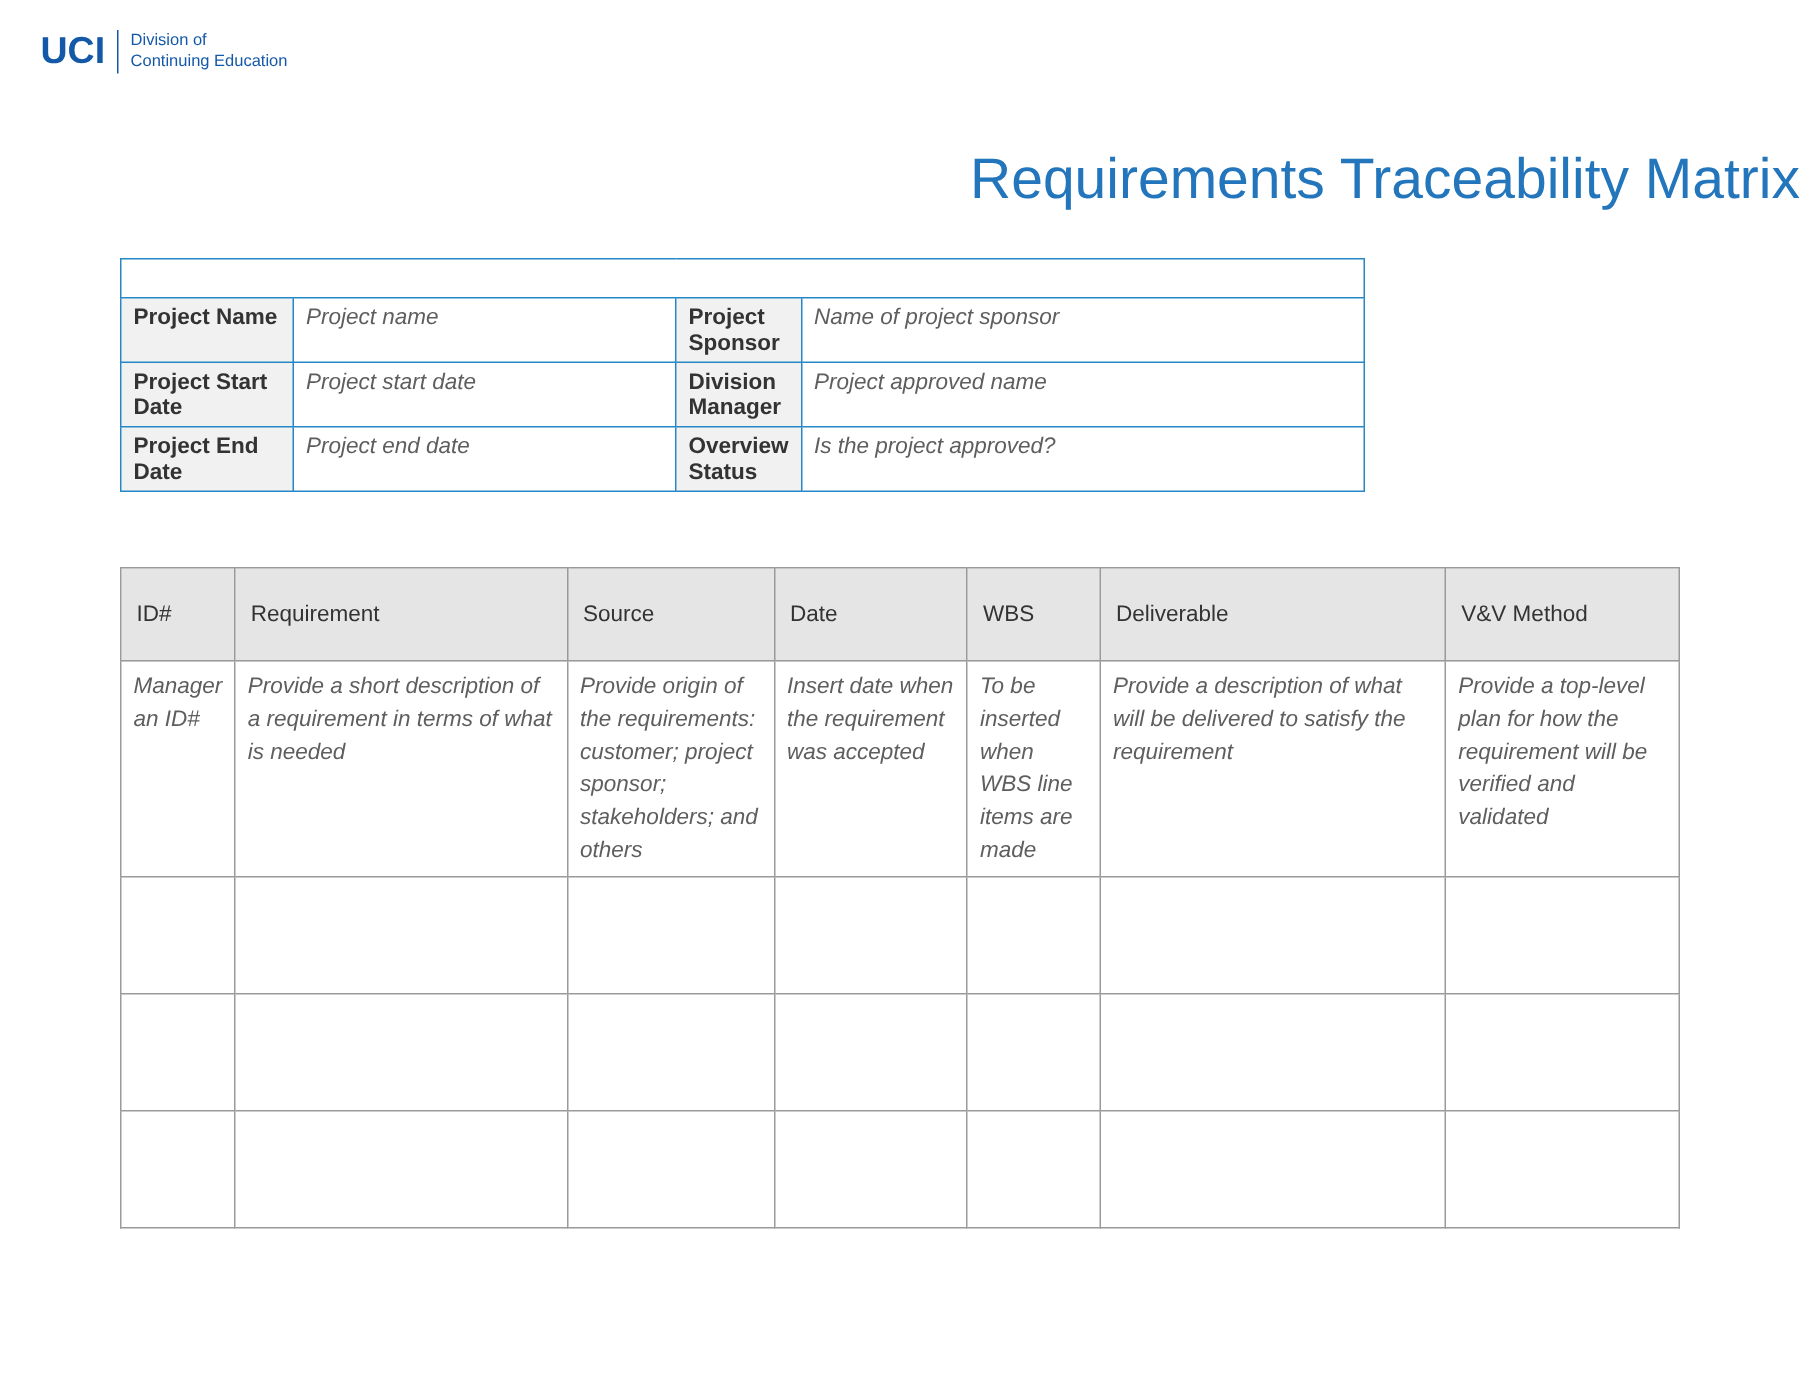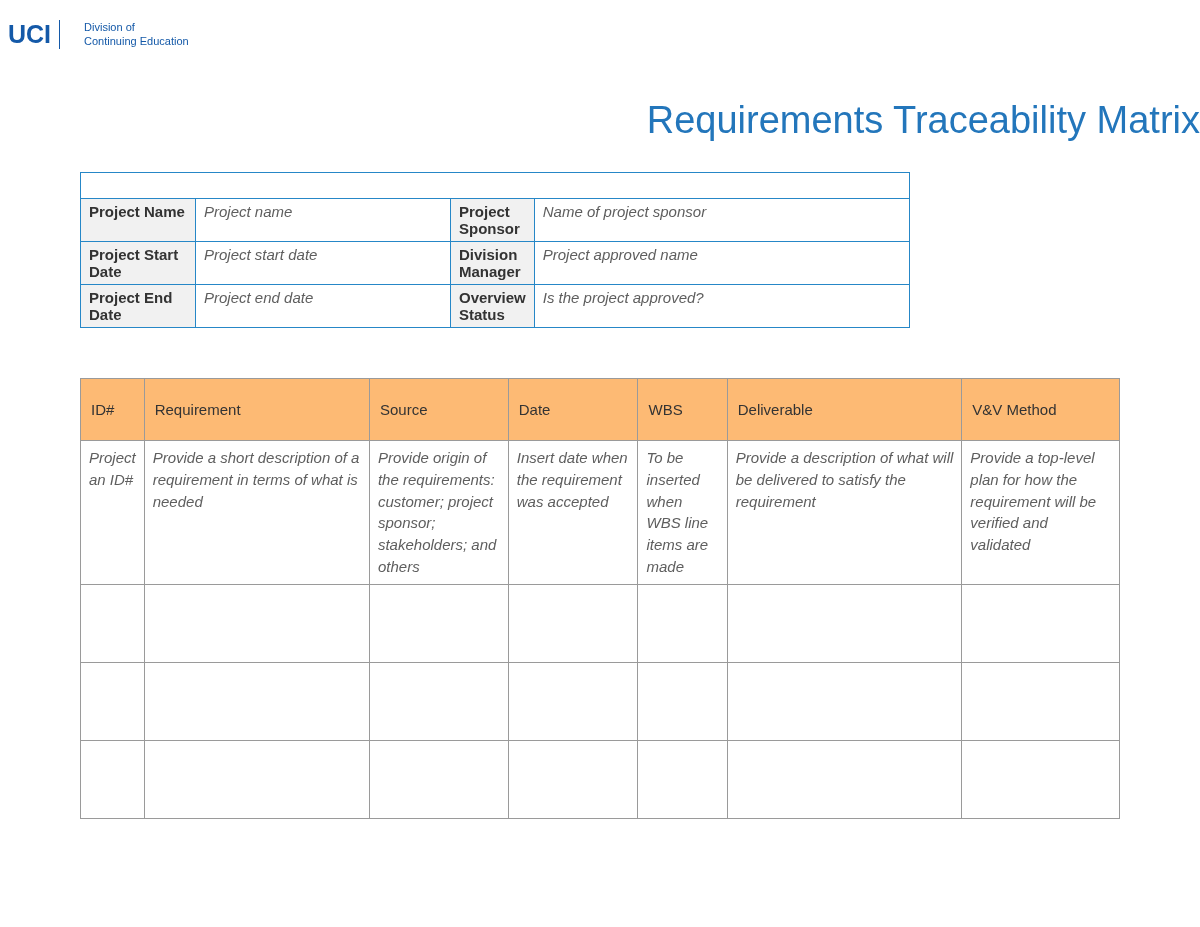--- a/index.html
+++ b/index.html
@@ -11,22 +11,22 @@
       font-family: 'Segoe UI', Tahoma, Geneva, Verdana, sans-serif;
       background: #fff;
       width: 1200px;
       height: 927px;
       position: relative;
       padding: 20px 0;
     }
     .header-logo {
       display: flex;
       align-items: center;
-      gap: 24px;
-      padding: 0 8px;
+      gap: 8px;
+      padding: 0 27px;
       margin-bottom: 50px;
     }
     .uci-mark {
       font-weight: 800;
       font-size: 25px;
       color: #1459a8;
       letter-spacing: 0px;
       border-right: 1px solid #1459a8;
       padding-right: 8px;
     }
@@ -81,21 +81,21 @@
       font-style: italic;
       color: #5e5e5e;
     }
     .ov-value-1 { width: 255px; }
     .matrix {
       border-collapse: collapse;
       width: 100%;
     }
     .matrix th {
       border: 1px solid #9a9a9a;
-      background: #fdba74;
+      background: #e5e5e5;
       font-weight: 400;
       font-size: 15px;
       color: #333;
       text-align: left;
       padding: 22px 8px 22px 10px;
       vertical-align: middle;
     }
     .matrix td {
       border: 1px solid #9a9a9a;
       font-style: italic;
@@ -161,21 +161,21 @@
         <tr>
       <th class="c-id">ID#</th>
       <th class="c-req">Requirement</th>
       <th class="c-src">Source</th>
       <th class="c-date">Date</th>
       <th class="c-wbs">WBS</th>
       <th class="c-deliv">Deliverable</th>
       <th class="c-vv">V&amp;V Method</th>
     </tr>
     <tr>
-      <td>Project an ID#</td>
+      <td>Manager an ID#</td>
       <td>Provide a short description of a requirement in terms of what is needed</td>
       <td>Provide origin of the requirements: customer; project sponsor; stakeholders; and others</td>
       <td>Insert date when the requirement was accepted</td>
       <td>To be inserted when WBS line items are made</td>
       <td>Provide a description of what will be delivered to satisfy the requirement</td>
       <td>Provide a top-level plan for how the requirement will be verified and validated</td>
     </tr>
     <tr class="empty-row">
       <td></td>
           <td></td>

